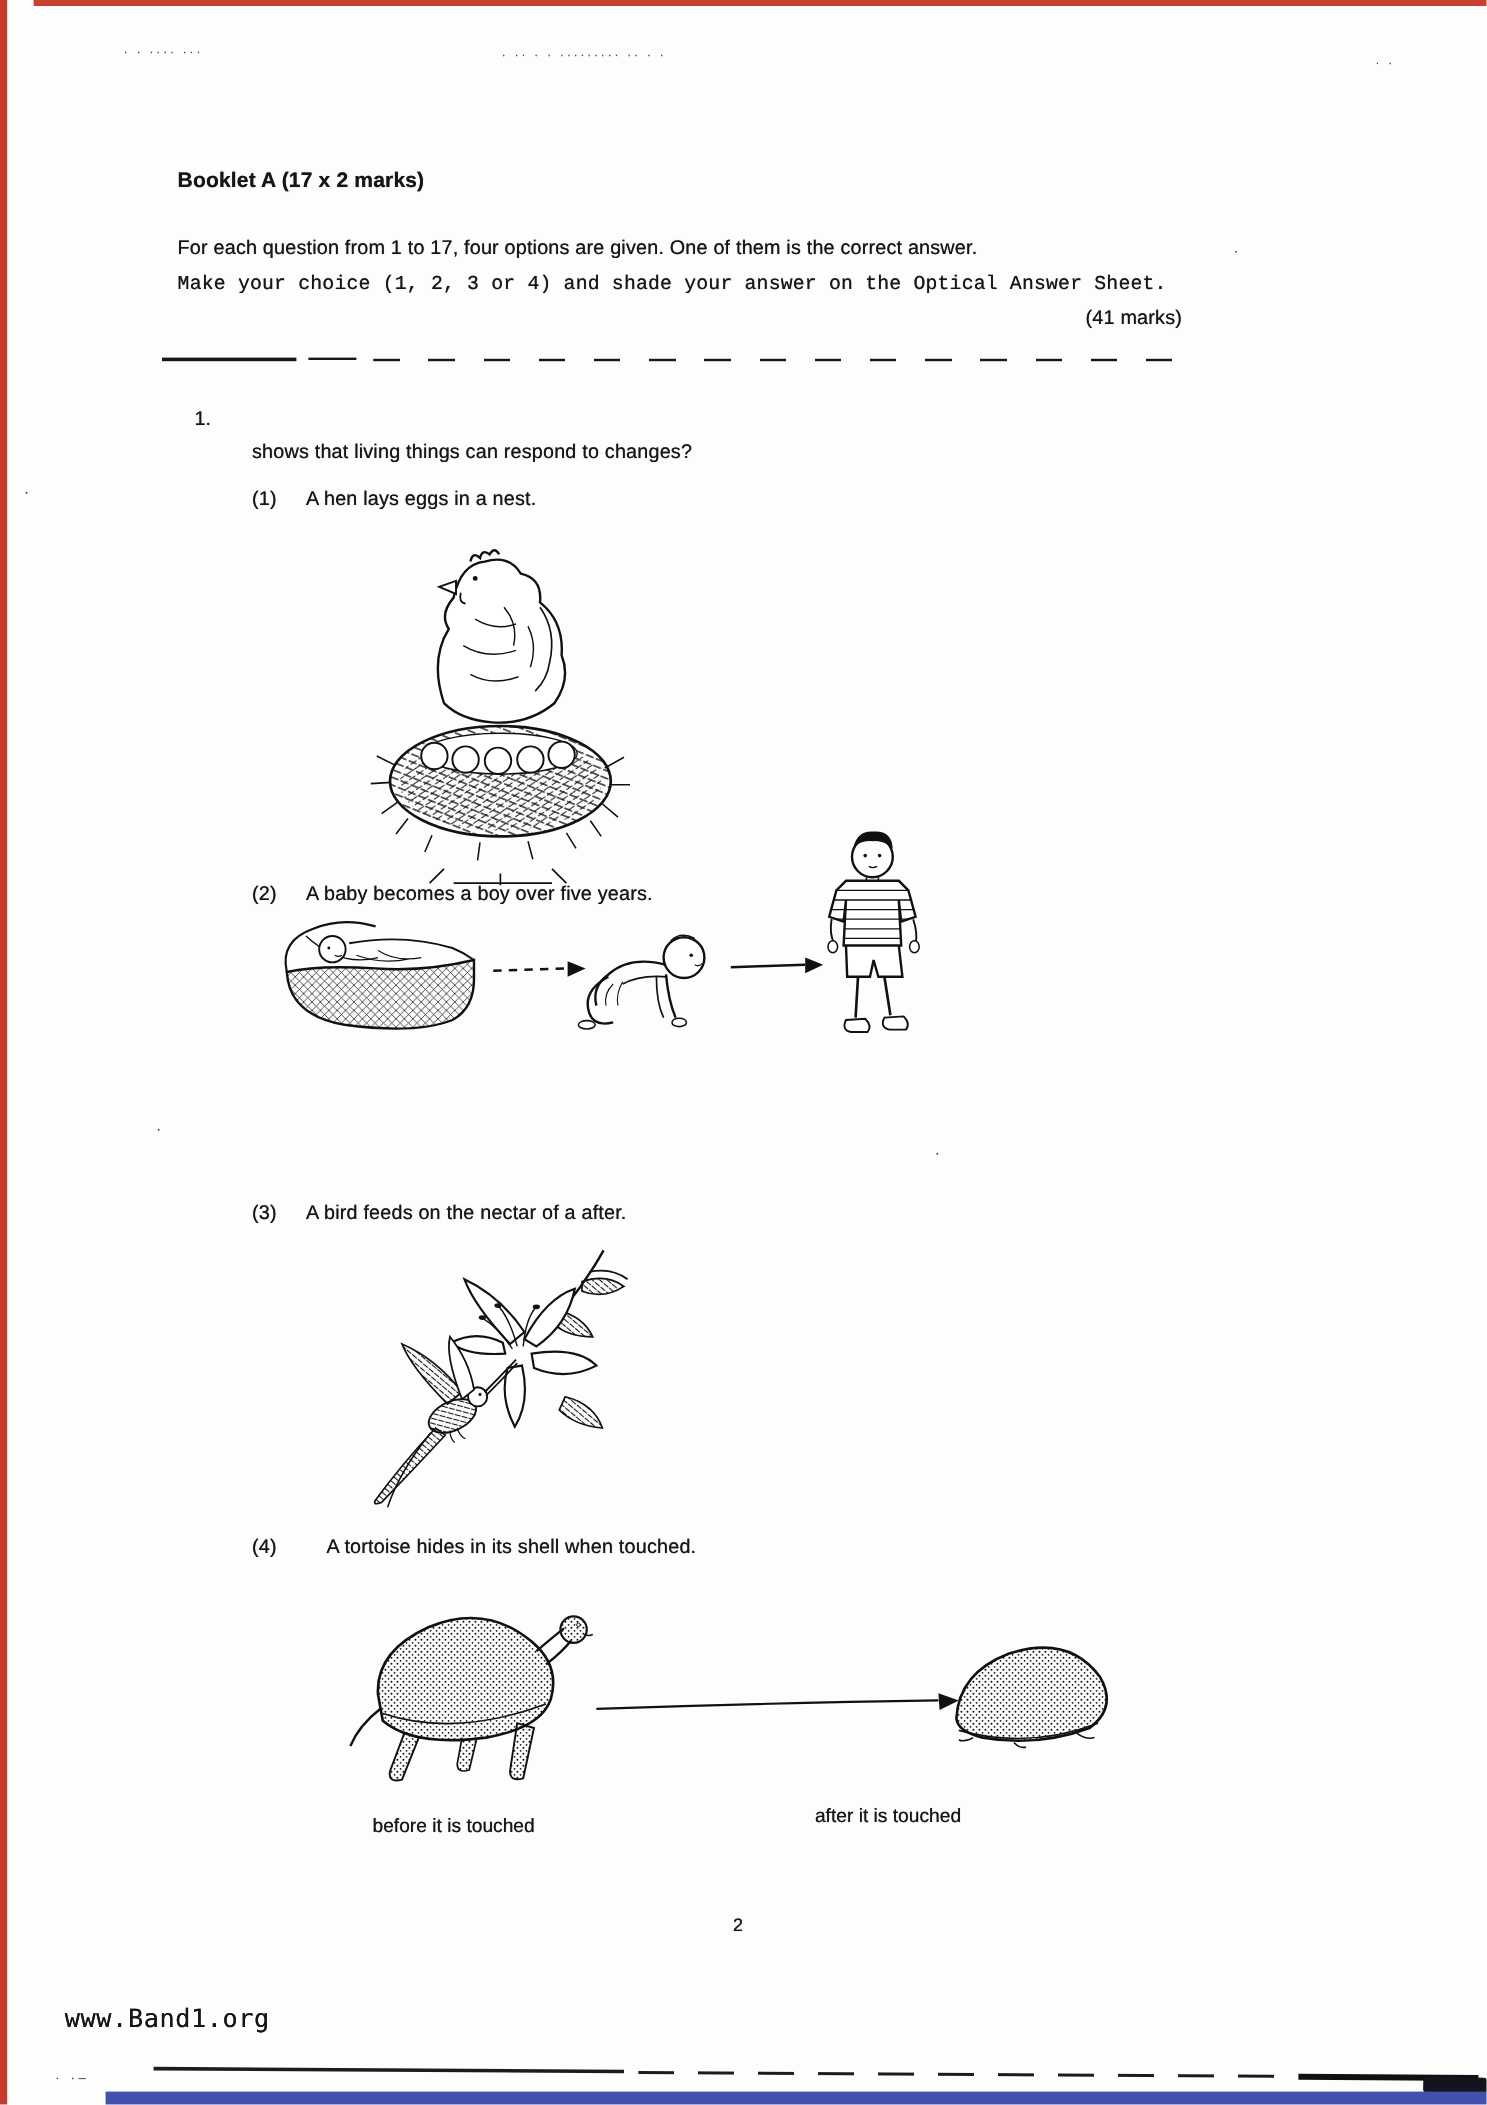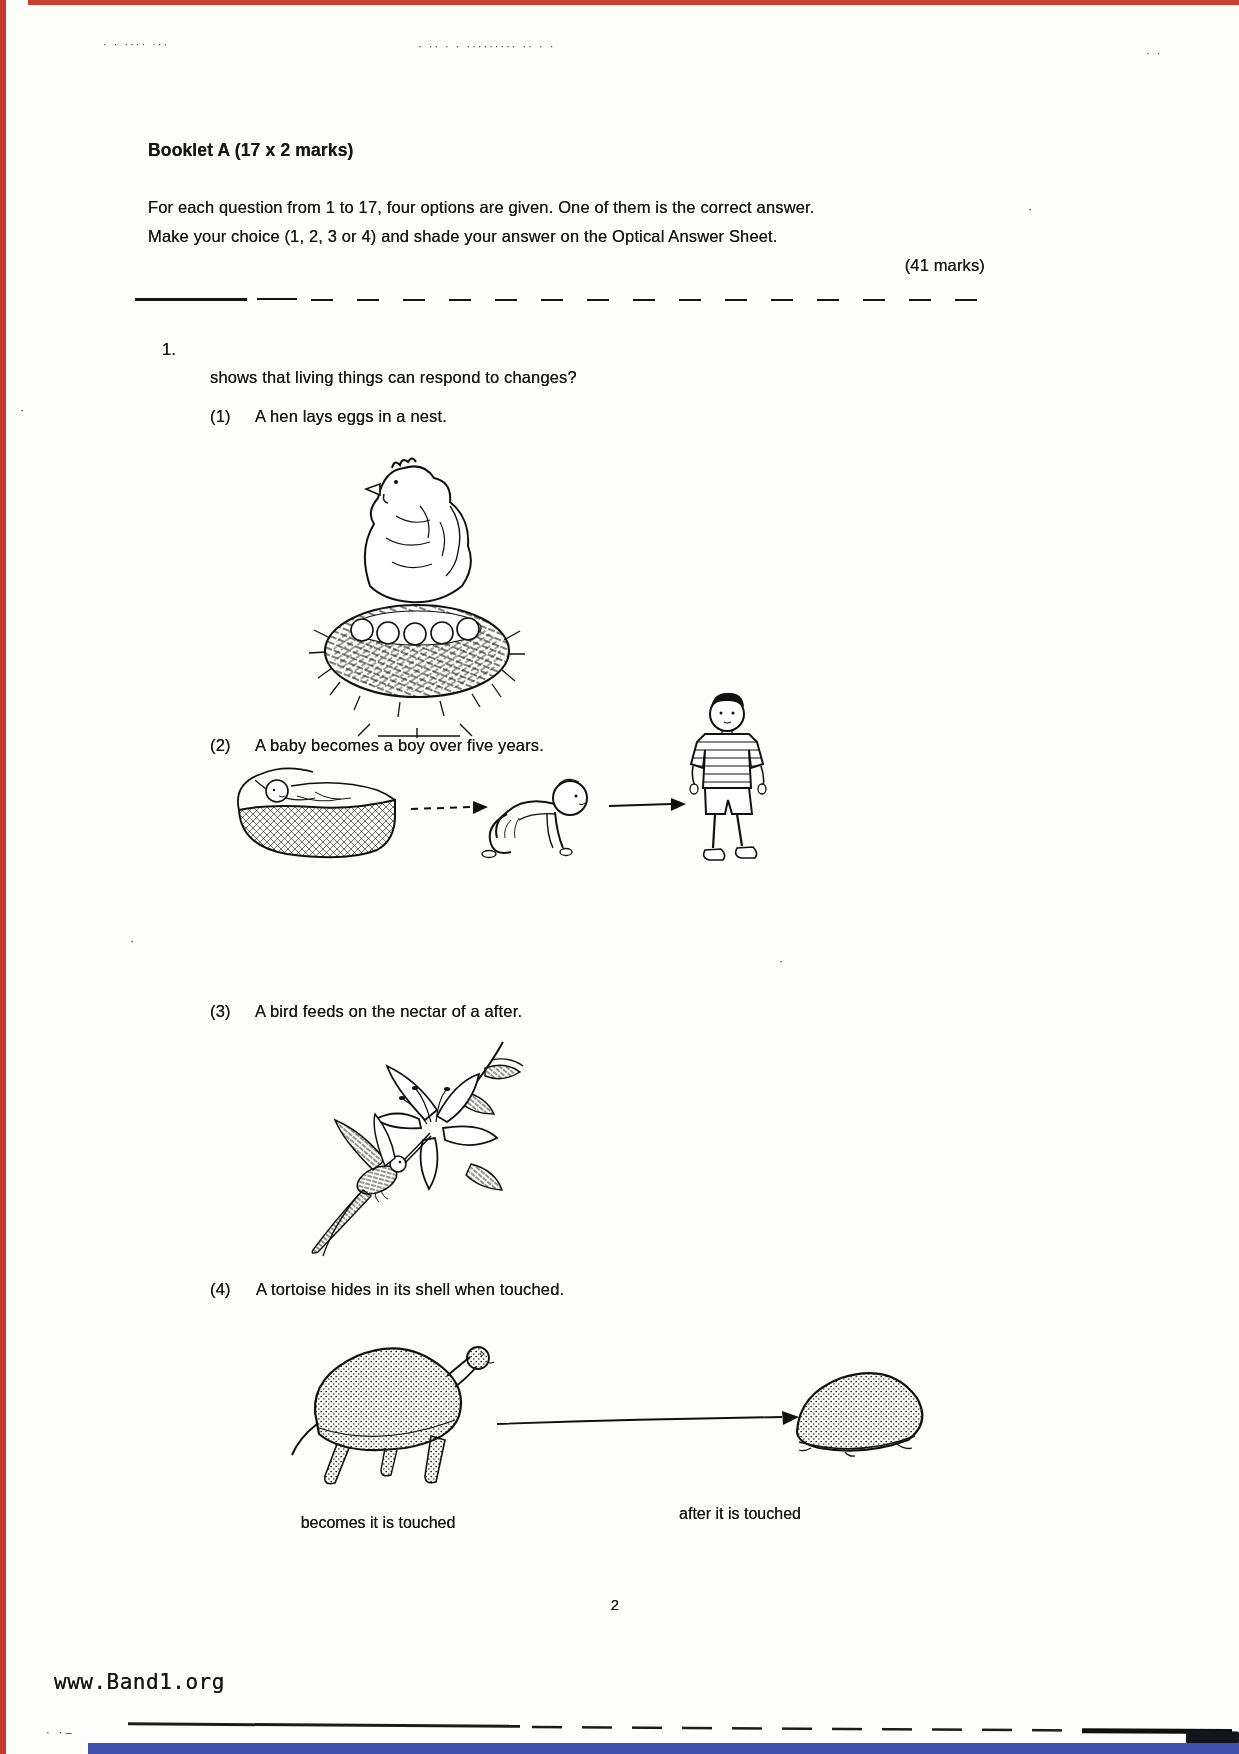--- a/index.html
+++ b/index.html
@@ -9,31 +9,31 @@
     background:#fdfdfc;
     overflow:hidden;
     font-family:"Liberation Sans",sans-serif;
     color:#161616;
   }
   .content{position:absolute;inset:0;filter:blur(0.28px);}
   .txt{position:absolute;white-space:nowrap;letter-spacing:.15px;
        text-shadow:0 0 .6px rgba(10,10,10,.85);}
   .booklet-title{left:148px;top:140px;font-size:17.5px;font-weight:bold;}
   .instr1{left:148px;top:198px;font-size:16.5px;}
-  .instr2{left:148px;top:227px;font-size:16.5px;}
+  .instr2{left:148px;top:227px;font-size:16.5px;font-family:Liberation Mono, monospace;}
   .marks{left:858px;top:256px;width:127px;font-size:16.5px;text-align:right;}
   .qnum{left:162px;top:340px;font-size:16.5px;}
   .qline1{left:210px;top:340px;font-size:16.5px;}
   .qline2{left:210px;top:368px;font-size:16.5px;}
   .opt-label{font-size:16.5px;}
   .opt-text{font-size:16.5px;}
   .o1l{left:210px;top:407px;} .o1t{left:255px;top:407px;text-align:center;}
   .o2l{left:210px;top:736px;} .o2t{left:255px;top:736px;}
   .o3l{left:210px;top:1002px;} .o3t{left:255px;top:1002px;}
-  .o4l{left:210px;top:1280px;} .o4t{left:256px;top:1280px;}
+  .o4l{left:210px;top:1280px;} .o4t{left:272px;top:1280px;}
   .cap{font-size:16px;text-align:center;white-space:nowrap;position:absolute;
        text-shadow:0 0 .6px rgba(10,10,10,.85);}
   .cap-before{left:283px;top:1514px;width:190px;}
   .cap-after{left:648px;top:1505px;width:184px;}
   .pageno{left:598px;top:1596px;width:34px;text-align:center;font-size:15px;}
   .watermark{left:54px;top:1670px;font-size:21px;
              font-family:"DejaVu Sans Mono",monospace;letter-spacing:.5px;
              text-shadow:0 0 .5px rgba(10,10,10,.9);}
   
   .scrib{position:absolute;font-size:11px;color:#3c3c3c;letter-spacing:2px;white-space:nowrap;}
@@ -268,21 +268,21 @@
           <path d="M212 104 Q360 99 497 97" fill="none" stroke="#111" stroke-width="1.8"></path>
           <path d="M497 91 l17 6 l-16 8 z" fill="#111"></path>
         </g>
         <g>
           <path d="M512 112 Q514 74 556 58 Q606 42 632 78 Q646 103 623 120 Q580 136 534 128 Q513 123 512 112 Z" fill="url(#tsp)" stroke="#111" stroke-width="2.2"></path>
           <path d="M514 122 Q572 138 630 116" fill="none" stroke="#111" stroke-width="1.4"></path>
           <path d="M612 124 q8 6 15 4 M526 128 q-7 4 -12 2 M560 132 q4 5 10 4" fill="none" stroke="#111" stroke-width="1.3"></path>
         </g>
       </svg>
     </figure>
-    <div class="cap cap-before">becomes it is touched</div>
+    <div class="cap cap-before">before it is touched</div>
     <div class="cap cap-after">after it is touched</div>
 
     <div class="txt pageno">2</div>
     <div class="txt watermark">www.Band1.org</div>
     <div class="blm">· ·–</div>
     <div class="rule-bottom"></div>
     <div class="bar-blob"></div>
   </div>
 
   <div class="edge-left"></div>

